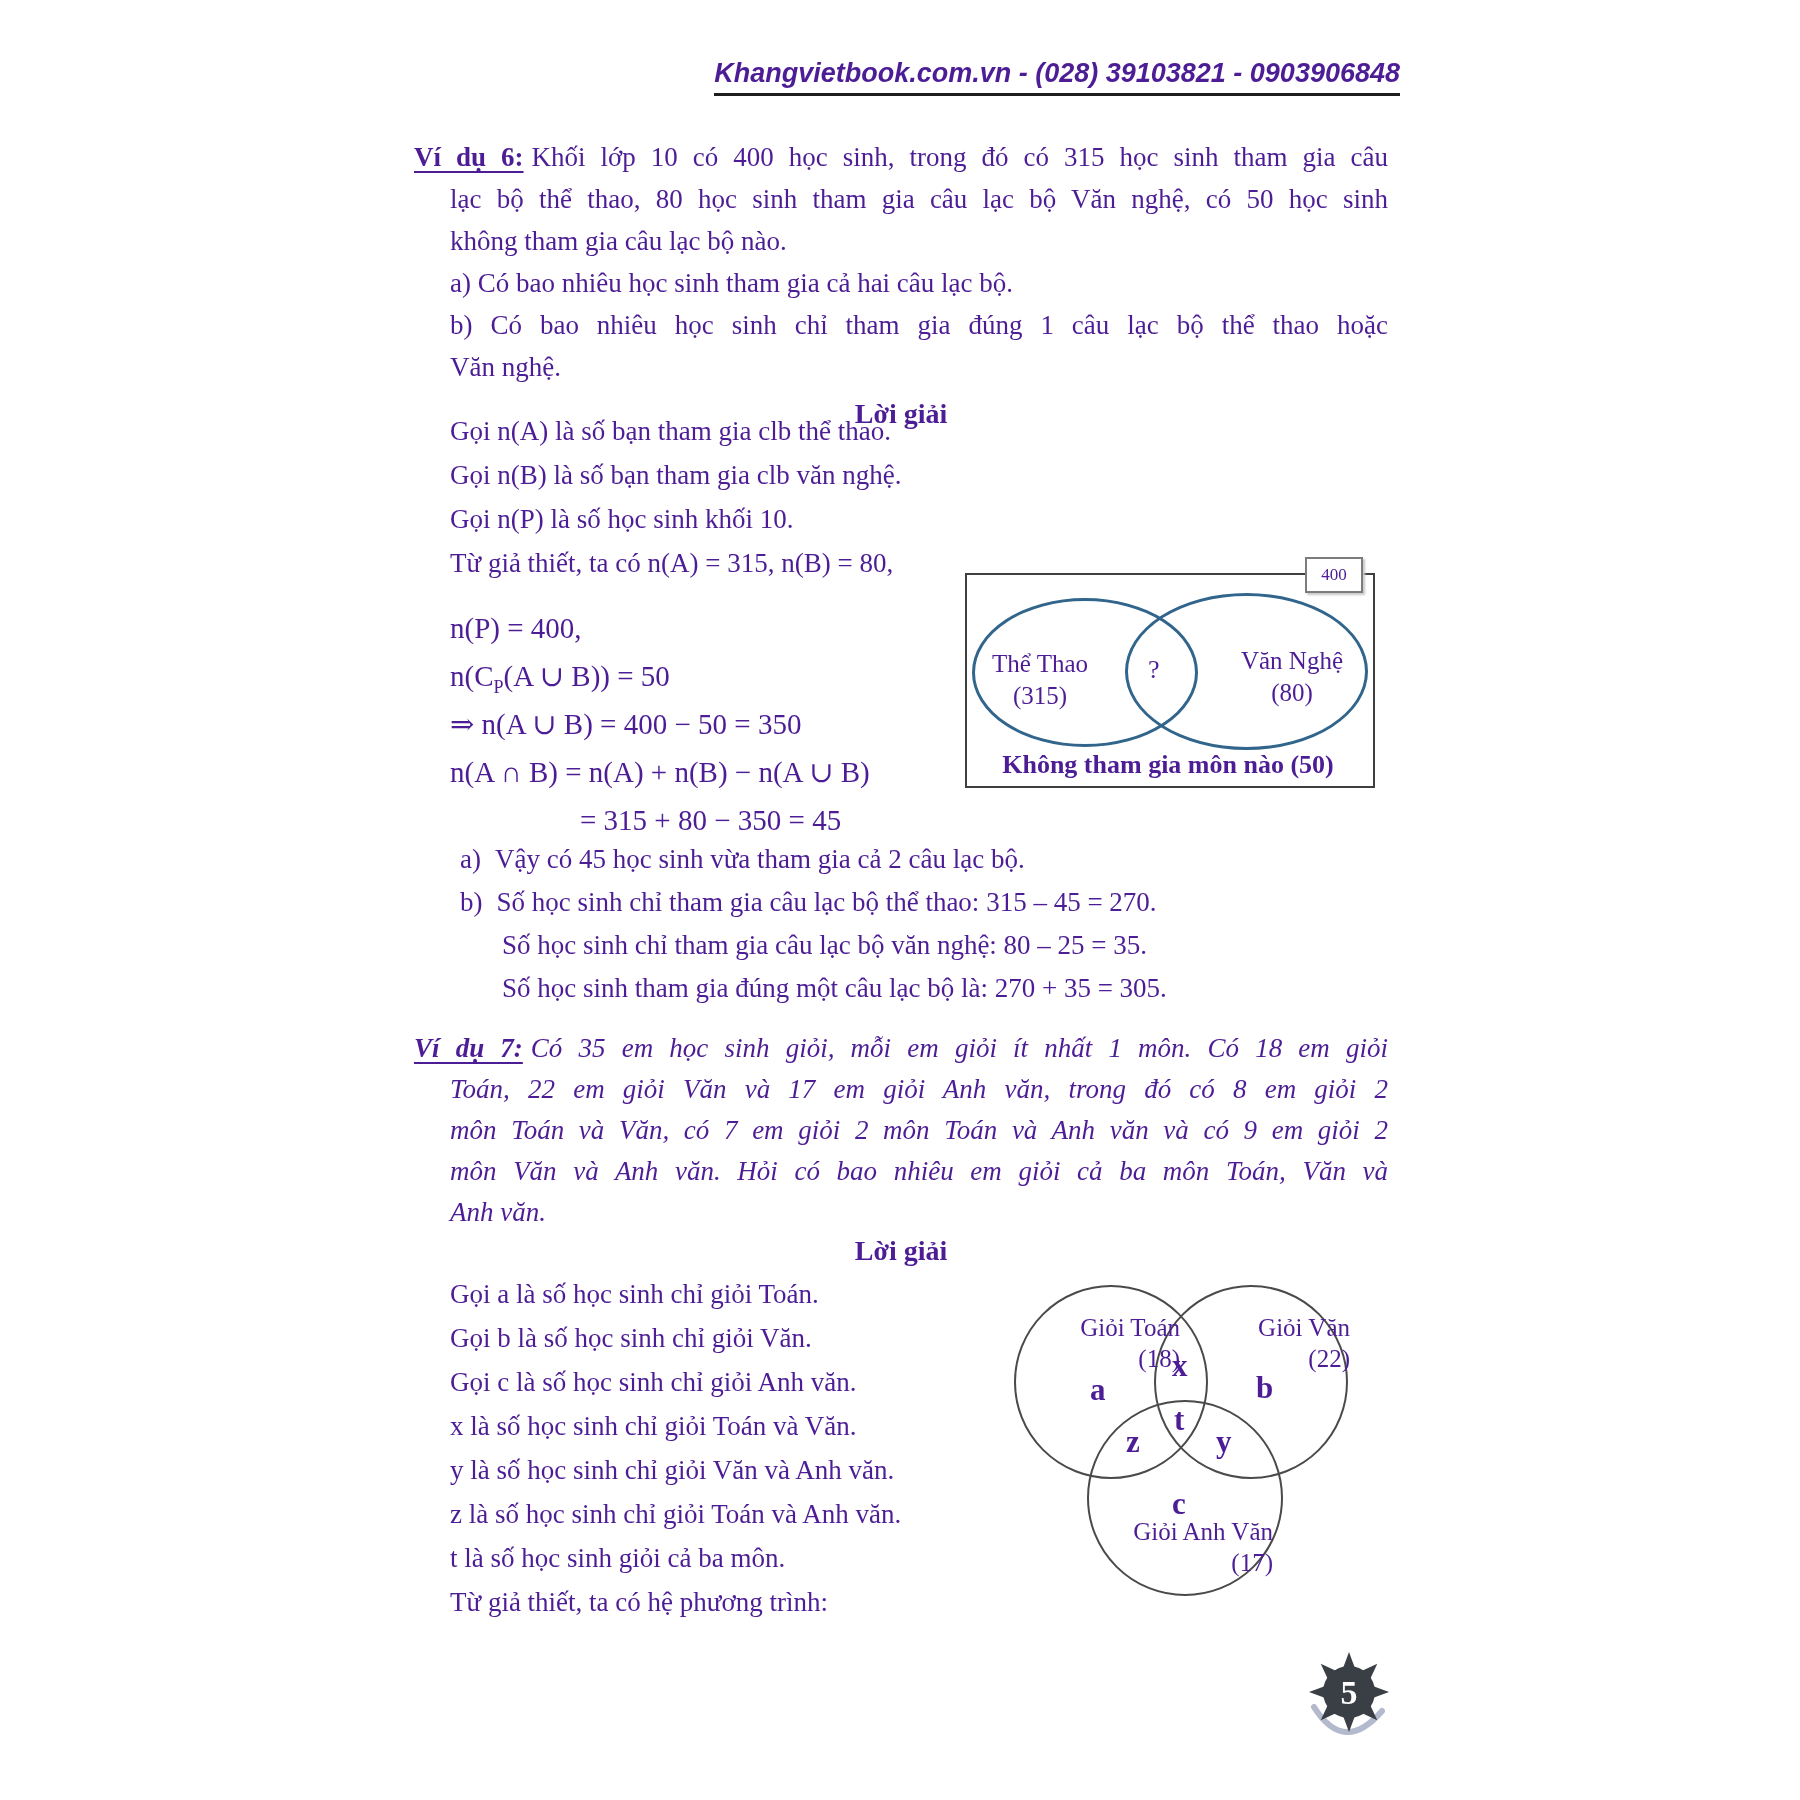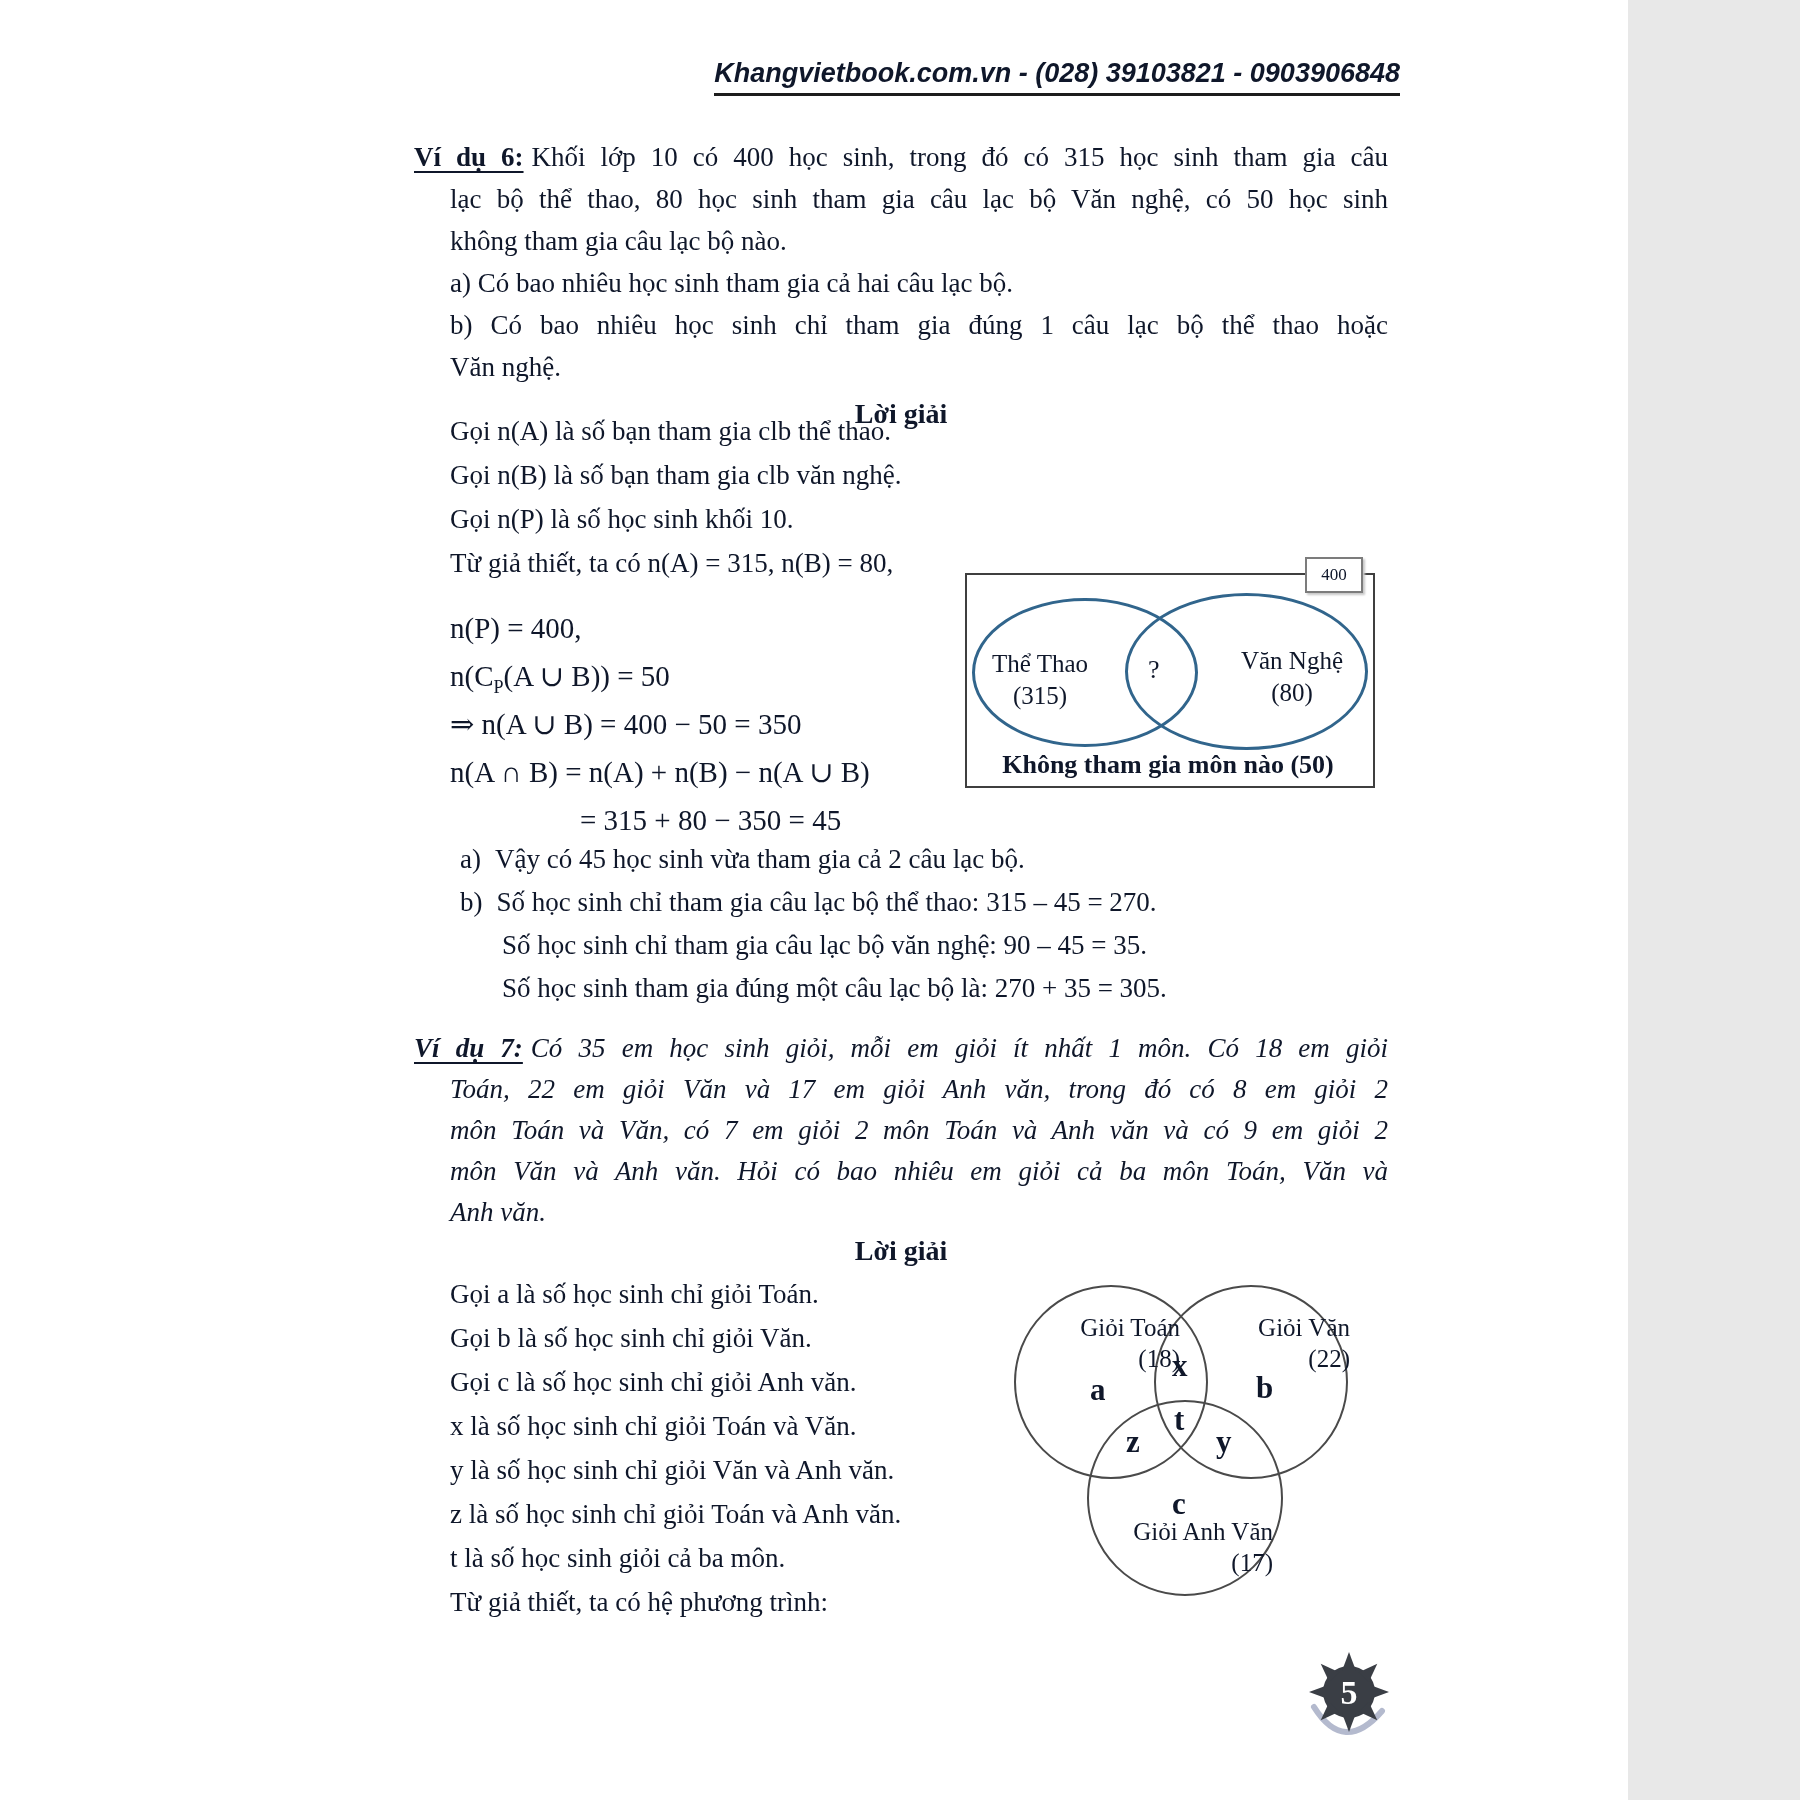--- a/index.html
+++ b/index.html
@@ -1,22 +1,22 @@
 <!DOCTYPE html>
 <html><head>
 <meta charset="utf-8">
 <style>
   html,body{margin:0;padding:0;background:#e8e8e8;}
   #page{
     position:relative;
-    width:1628px;height:1800px;
+    width:1800px;height:1800px;
     background:#ffffff;
     overflow:hidden;
     font-family:"Liberation Serif","DejaVu Serif",serif;
-    color:#0f172a;
+    color:#4c1d95;
   }
   .abs{position:absolute;}
   .line{font-size:27px;line-height:42px;height:42px;}
   .p41 .line{line-height:41px;height:41px;}
   .p43 .line{line-height:43px;height:43px;margin-left:10px;}
   .p44 .line{line-height:44px;height:44px;}
   .just{text-align:justify;text-justify:inter-word;text-align-last:justify;}
   .nowrap{white-space:nowrap;}
   .hang{padding-left:36px;}
   .exlabel{font-weight:bold;text-decoration:underline;text-underline-offset:5px;margin-right:8px;}
@@ -93,21 +93,21 @@
   <div class="abs v2label" style="left:1212px;top:645px;width:160px;">
     <div>Văn Nghệ</div>
     <div>(80)</div>
   </div>
   <div class="abs v2q" style="left:1148px;top:655px;">?</div>
   <div class="abs v2caption" style="left:965px;top:748px;width:406px;">Không tham gia môn nào (50)</div>
 
   <div class="abs p43" style="left:450px;top:838px;width:940px;">
     <div class="line nowrap"><span class="marker">a)</span><span>Vậy có 45 học sinh vừa tham gia cả 2 câu lạc bộ.</span></div>
     <div class="line nowrap"><span class="marker">b)</span><span>Số học sinh chỉ tham gia câu lạc bộ thể thao: 315 – 45 = 270.</span></div>
-    <div class="line nowrap" style="padding-left:42px;"><span>Số học sinh chỉ tham gia câu lạc bộ văn nghệ: 90 – 45 = 35.</span></div>
+    <div class="line nowrap" style="padding-left:42px;"><span>Số học sinh chỉ tham gia câu lạc bộ văn nghệ: 80 – 25 = 35.</span></div>
     <div class="line nowrap" style="padding-left:42px;"><span>Số học sinh tham gia đúng một câu lạc bộ là: 270 + 35 = 305.</span></div>
   </div>
 
   <div class="abs p41" style="left:414px;top:1028px;width:974px;font-style:italic;">
     <div class="line just"><span class="exlabel">Ví dụ 7:</span><span>Có 35 em học sinh giỏi, mỗi em giỏi ít nhất 1 môn. Có 18 em giỏi</span></div>
     <div class="line just hang"><span>Toán, 22 em giỏi Văn và 17 em giỏi Anh văn, trong đó có 8 em giỏi 2</span></div>
     <div class="line just hang"><span>môn Toán và Văn, có 7 em giỏi 2 môn Toán và Anh văn và có 9 em giỏi 2</span></div>
     <div class="line just hang"><span>môn Văn và Anh văn. Hỏi có bao nhiêu em giỏi cả ba môn Toán, Văn và</span></div>
     <div class="line hang nowrap"><span>Anh văn.</span></div>
   </div>

